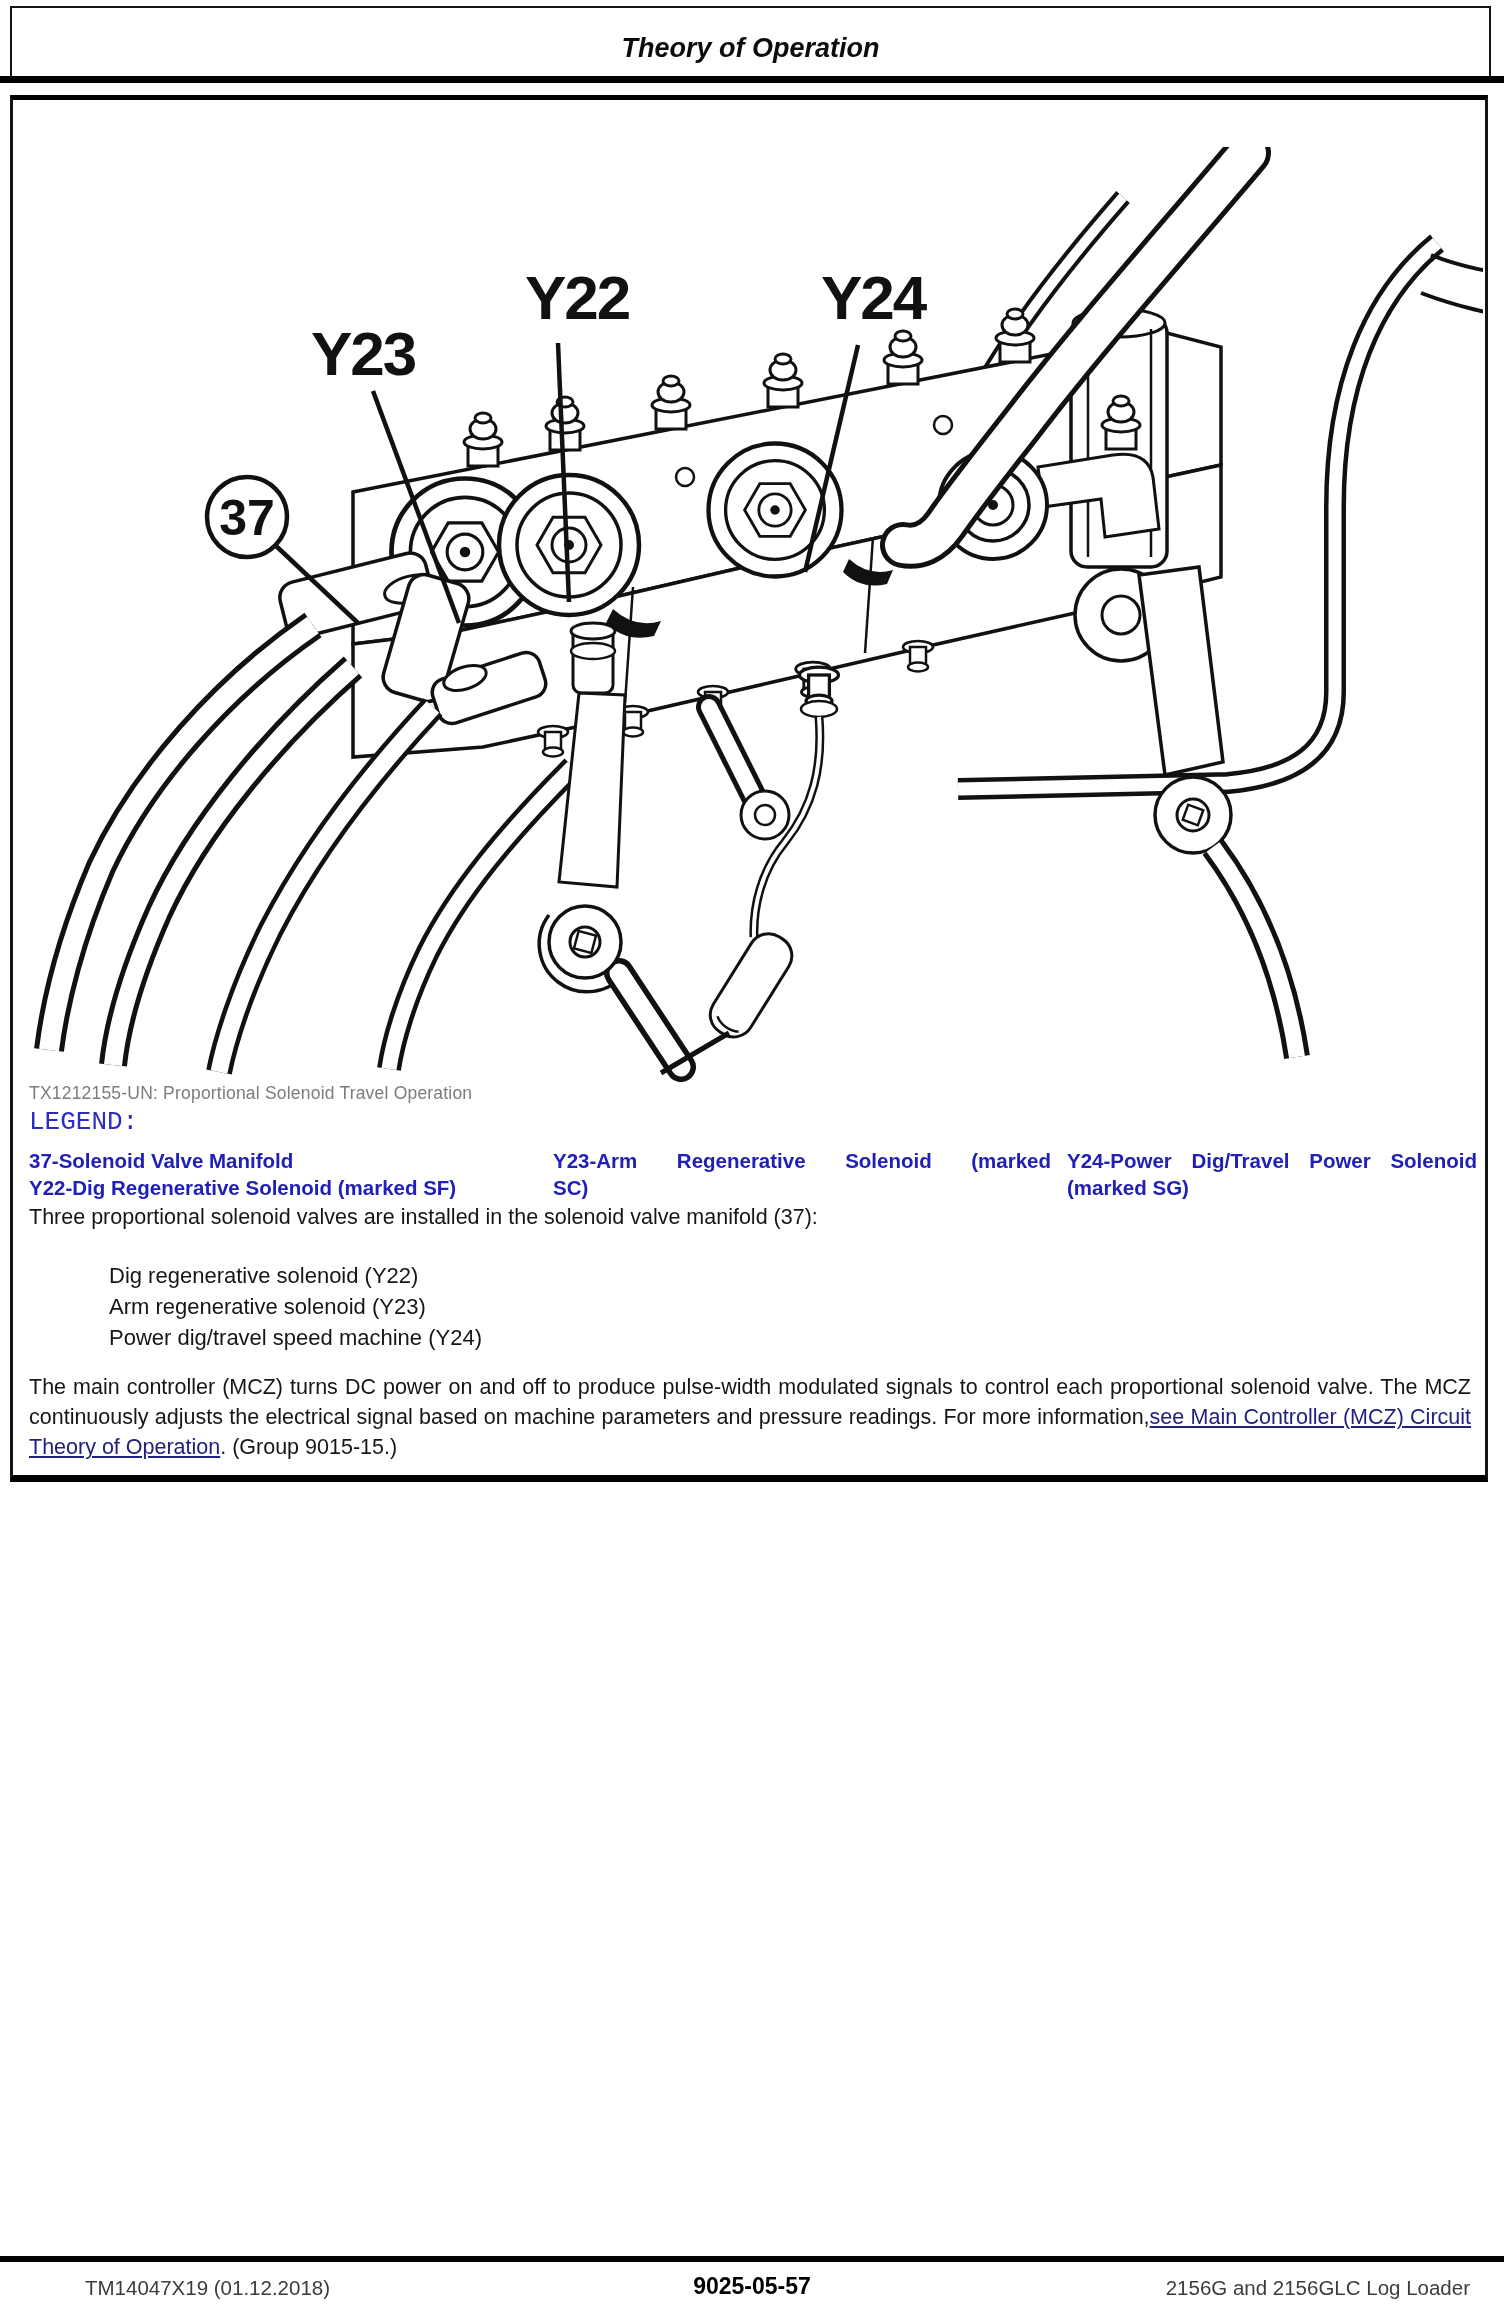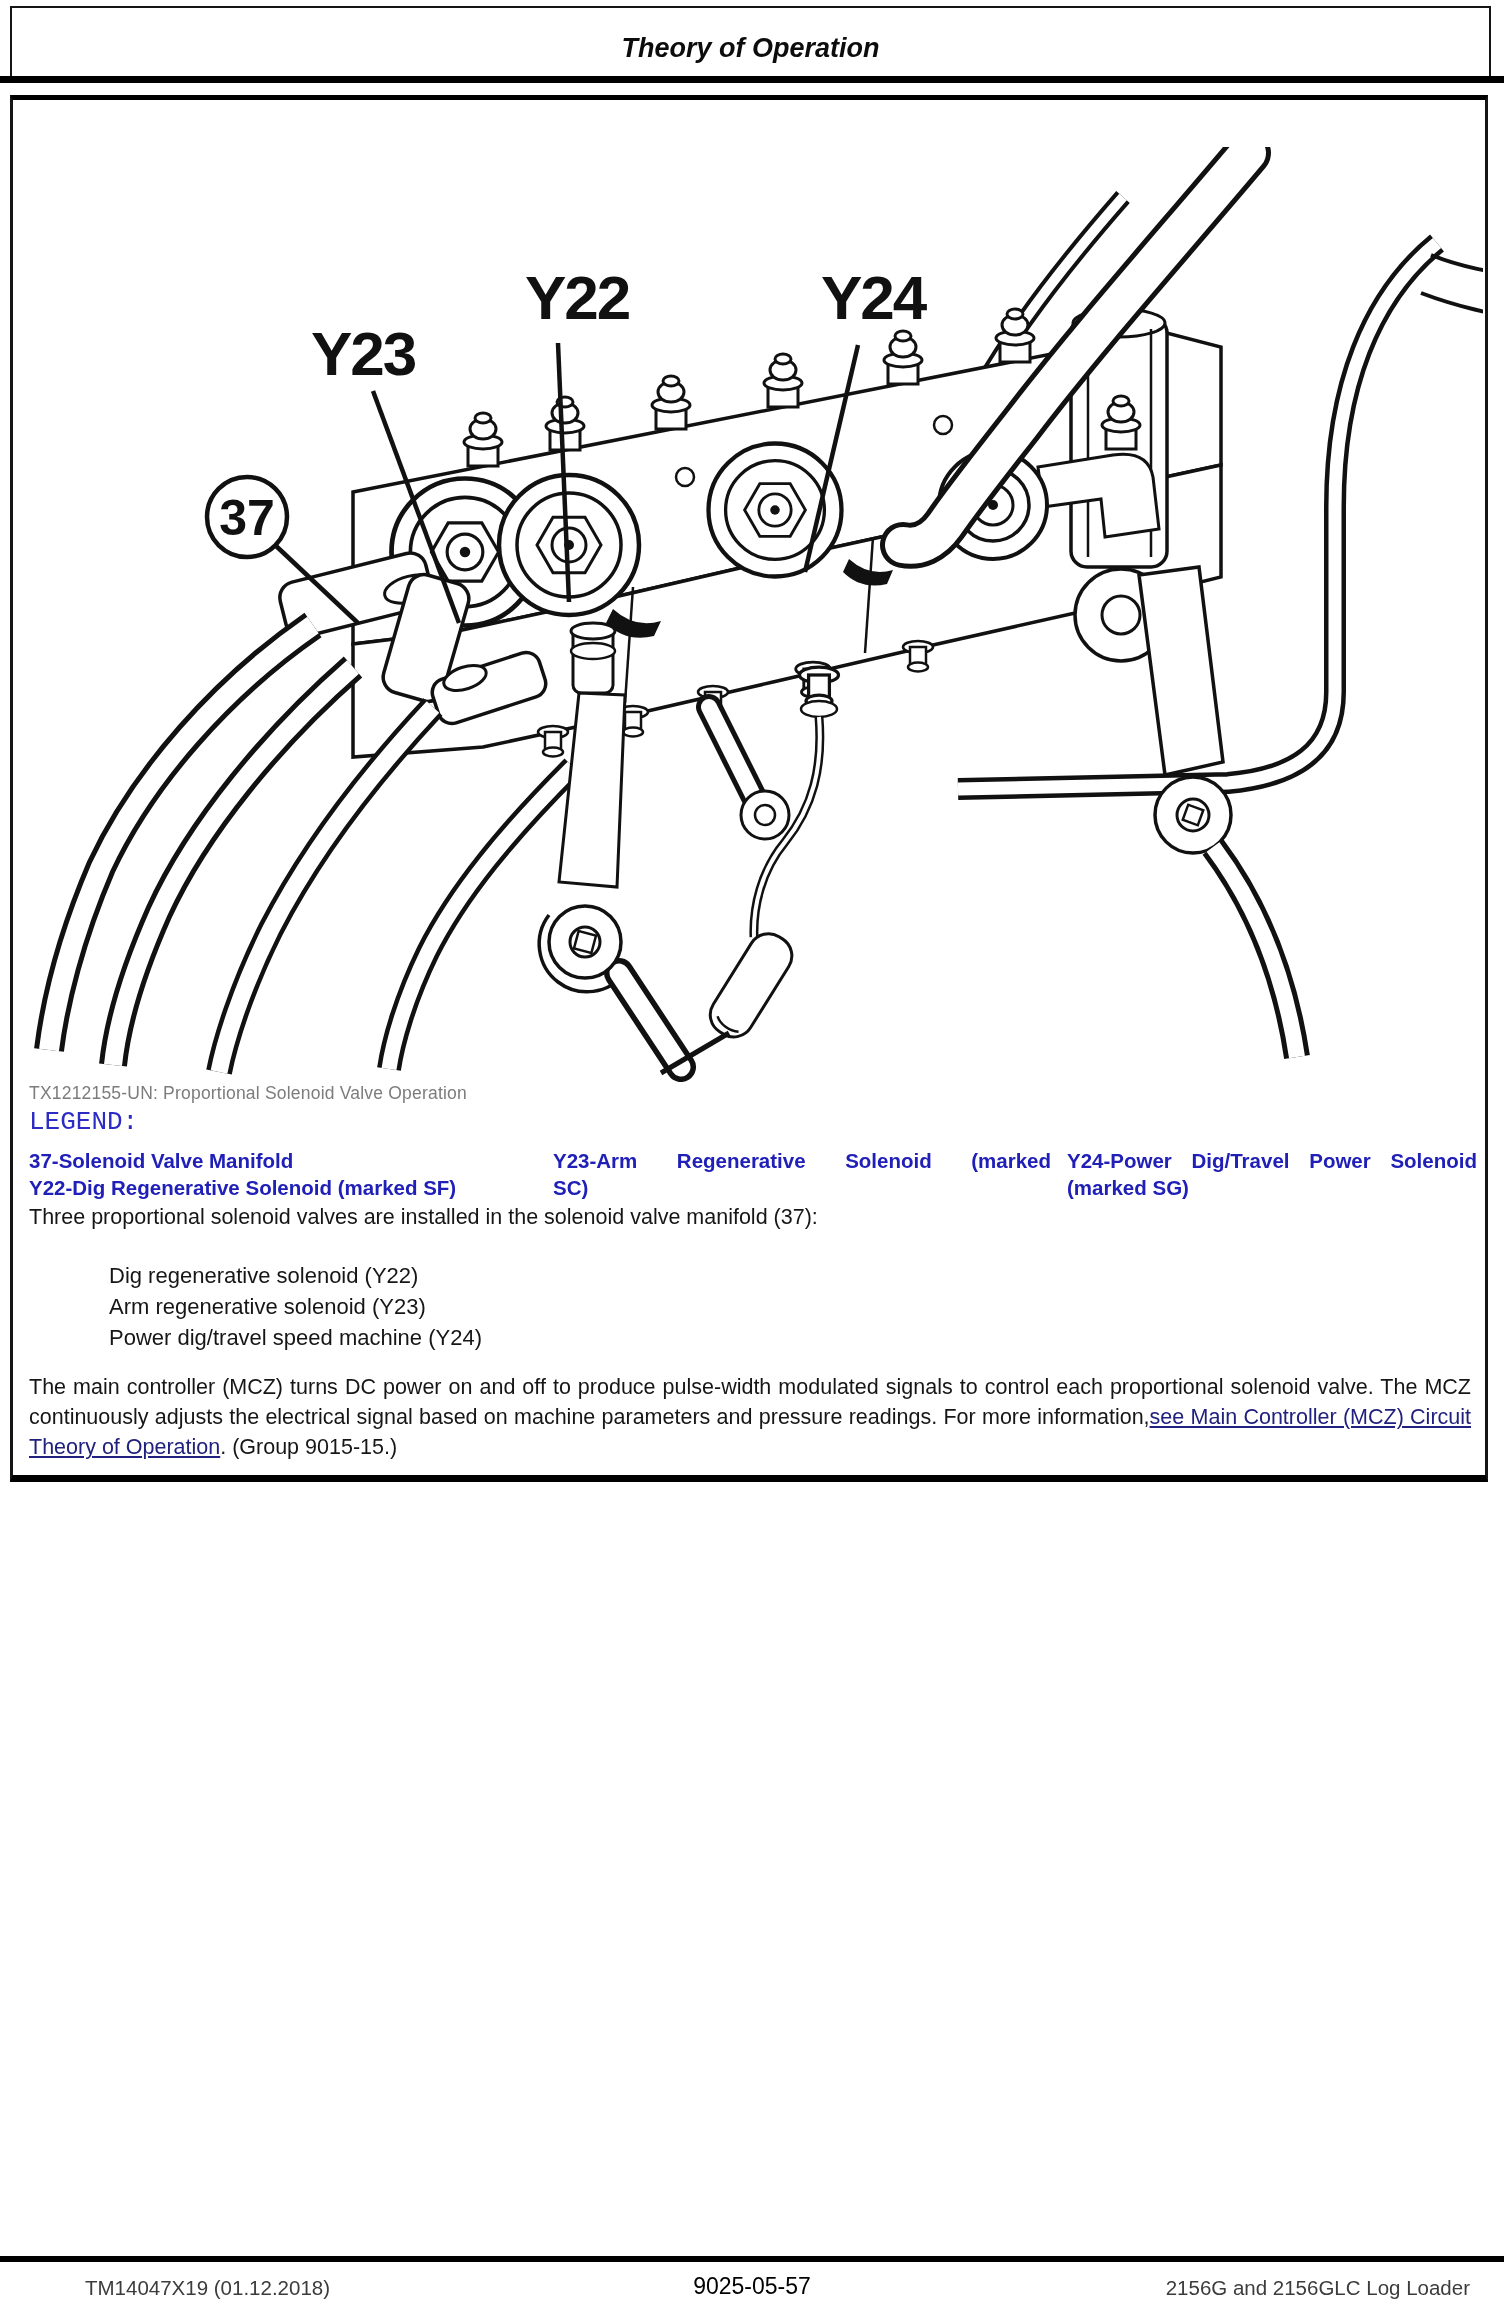--- a/index.html
+++ b/index.html
@@ -24,21 +24,21 @@
   .jline{display:flex;justify-content:space-between;}
 
   .intro{left:16px;top:1105px;font-size:21.5px;}
   .vlist{left:96px;top:1160px;font-size:22px;line-height:31px;}
   .para{left:16px;top:1272px;width:1442px;font-size:21.5px;line-height:30px;text-align:justify;}
   .link{color:#20207e;text-decoration:underline;cursor:pointer;}
 
   
   .ftr-rule{left:0;top:2256px;width:1504px;height:6px;background:#000;}
   .ftr-left{left:85px;top:2276px;font-size:20.5px;color:#3c3c3c;}
-  .ftr-center{left:0;top:2273px;width:1504px;text-align:center;font-size:23px;font-weight:normal;color:#000;}
+  .ftr-center{left:0;top:2273px;width:1504px;text-align:center;font-size:23px;font-weight:bold;color:#000;}
   .ftr-right{right:34px;top:2276px;font-size:20.5px;color:#3c3c3c;}
 
   svg text{font-family:"Liberation Sans",sans-serif;}
   .cal{font-weight:bold;font-size:62px;fill:#111;letter-spacing:-2px;}
 </style>
 </head>
 <body>
 
 <div class="abs hdr-box">
   <div class="hdr-title">Theory of Operation</div>
@@ -210,21 +210,21 @@
       <path d="M845,198 L792,425"></path>
       <path d="M262,398 L345,476"></path>
     </g>
     <circle cx="234" cy="370" r="40" fill="#fff" stroke="#111" stroke-width="4.5"></circle>
     <text x="234" y="388" text-anchor="middle" font-size="50" font-weight="bold" fill="#111">37</text>
     <text x="298" y="228" class="cal">Y23</text>
     <text x="512" y="172" class="cal">Y22</text>
     <text x="808" y="172" class="cal">Y24</text>
   </svg>
 
-  <div class="abs fig-caption">TX1212155-UN: Proportional Solenoid Valve Operation</div>
+  <div class="abs fig-caption">TX1212155-UN: Proportional Solenoid Travel Operation</div>
   <div class="abs legend-heading">LEGEND:</div>
 
   <div class="abs legend-grid">
     <div>
       <div>37-Solenoid Valve Manifold</div>
       <div>Y22-Dig Regenerative Solenoid (marked SF)</div>
     </div>
     <div>
       <div class="jline">
             <span>Y23-Arm</span>

